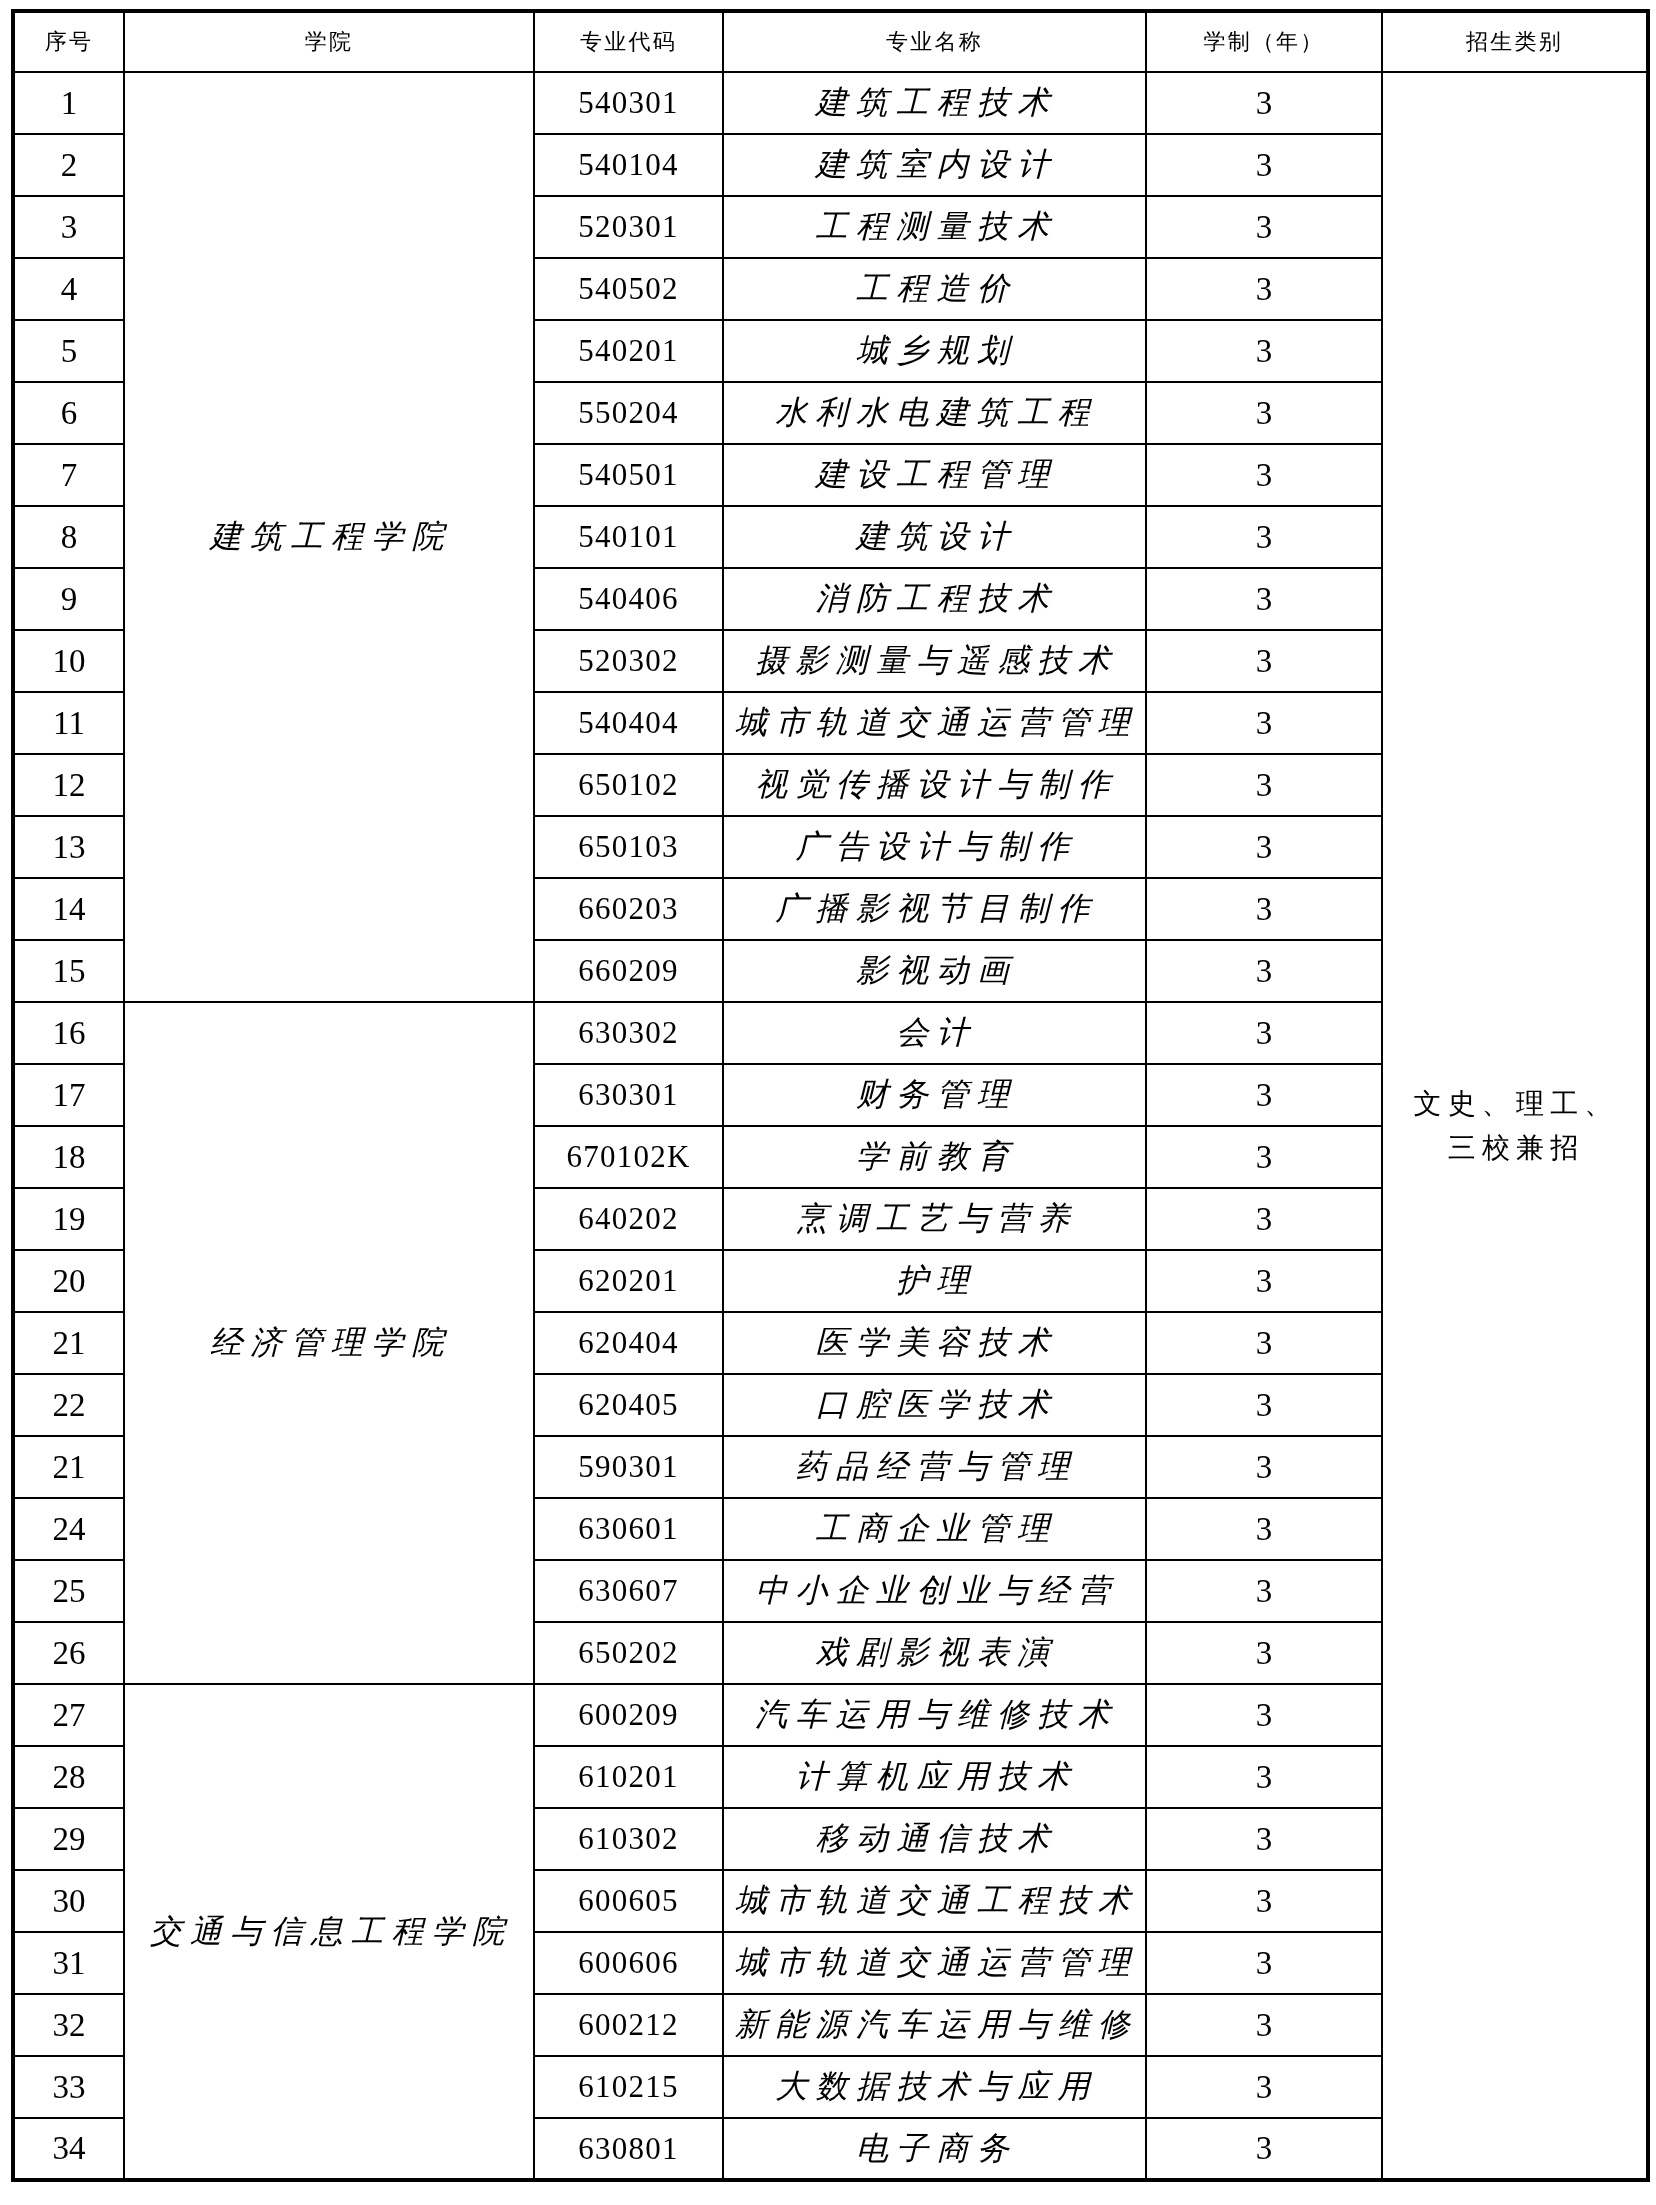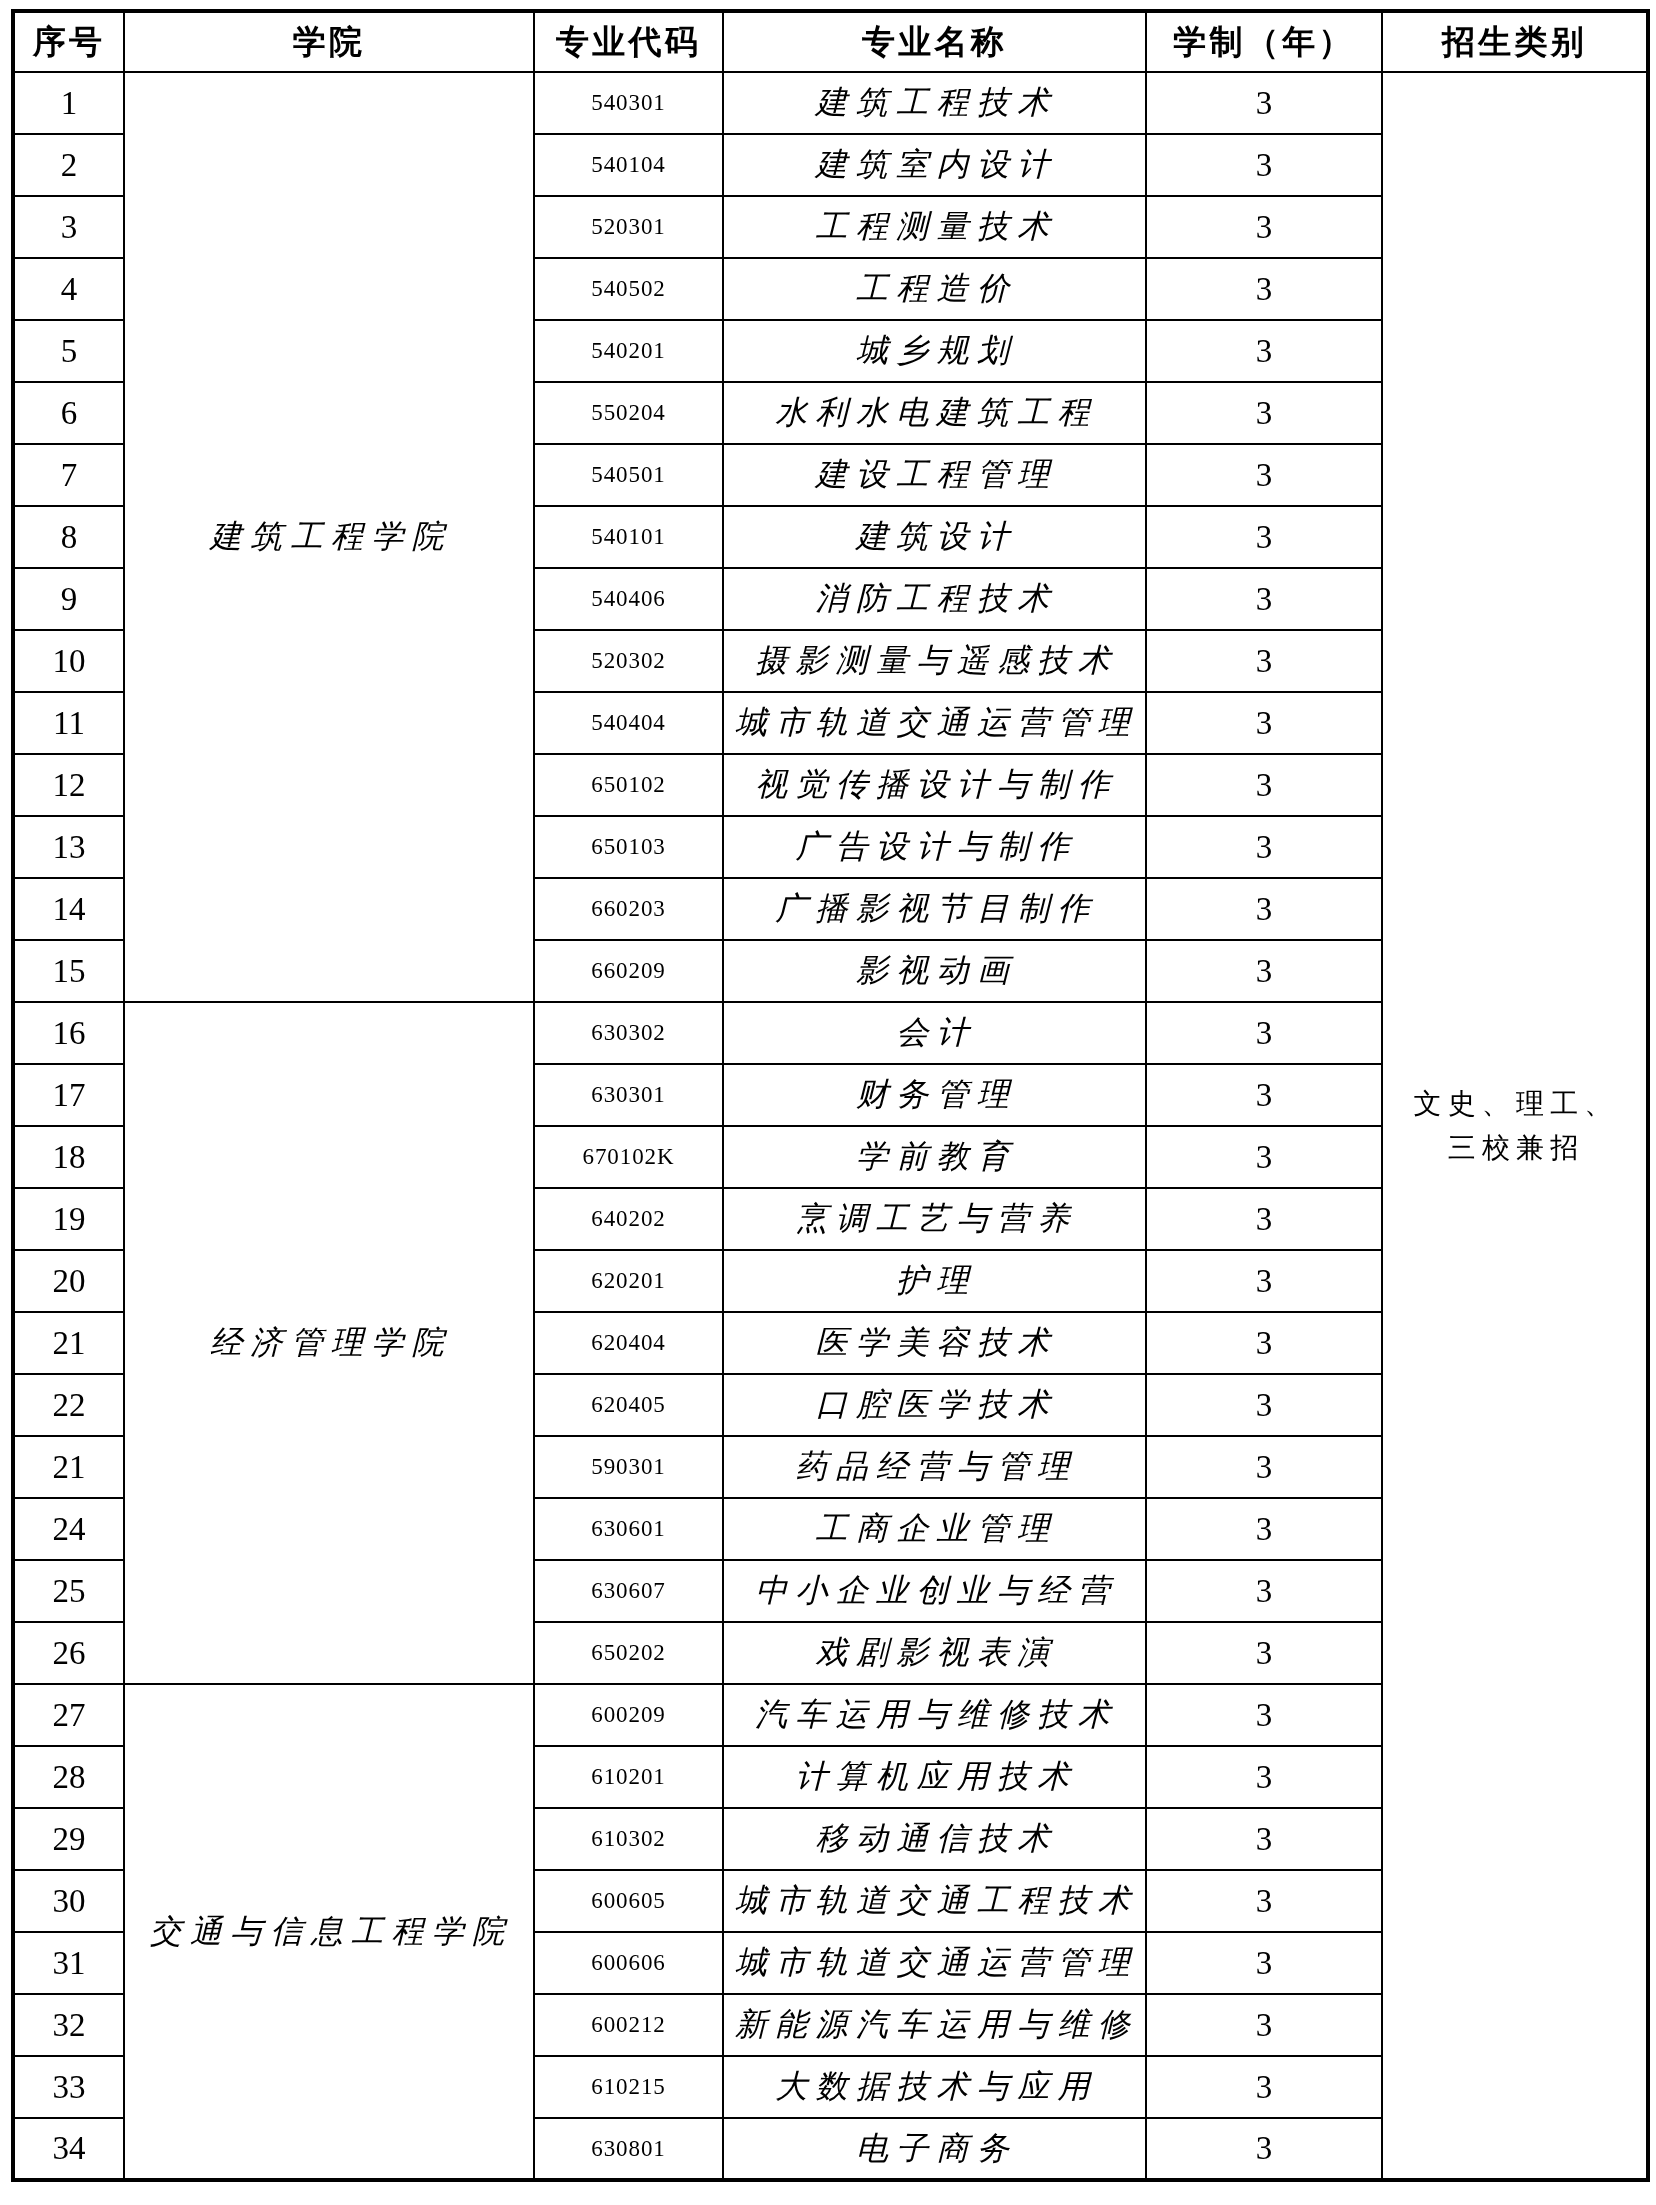--- a/index.html
+++ b/index.html
@@ -22,28 +22,28 @@
     border: 2.1px solid #000;
     text-align: center;
     vertical-align: middle;
     padding: 0;
     overflow: hidden;
   }
   thead tr { height: 61px; }
   tbody tr { height: 62px; }
   thead th {
     font-family: "DejaVu Sans", "Liberation Sans", sans-serif;
-    font-weight: bold;
-    font-size: 33px;
+    font-weight: normal;
+    font-size: 22px;
     letter-spacing: 0.10em;
     border-bottom: 2.8px solid #000;
   }
   td { font-size: 32px; }
   td.serial { font-size: 33px; }
-  td.code { letter-spacing: 0.04em; font-size: 23px; }
+  td.code { letter-spacing: 0.04em; font-size: 31px; }
   td.college, td.name {
     letter-spacing: 0.26em;
     text-indent: 0.13em;
     font-style: italic;
   }
   td.years { font-size: 33px; }
   td.category {
     letter-spacing: 0.22em;
     line-height: 1.55;
     font-size: 28px;

